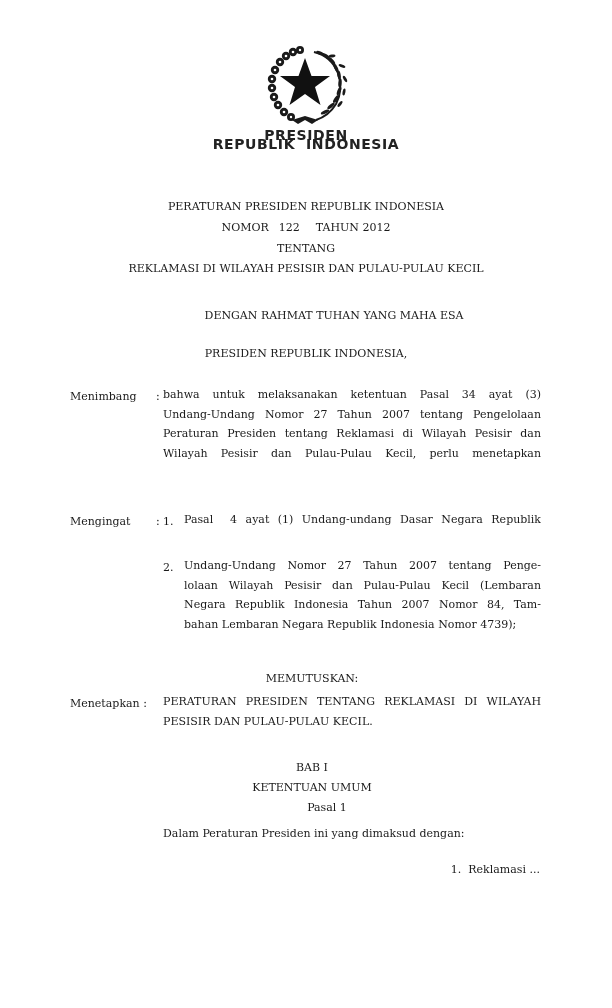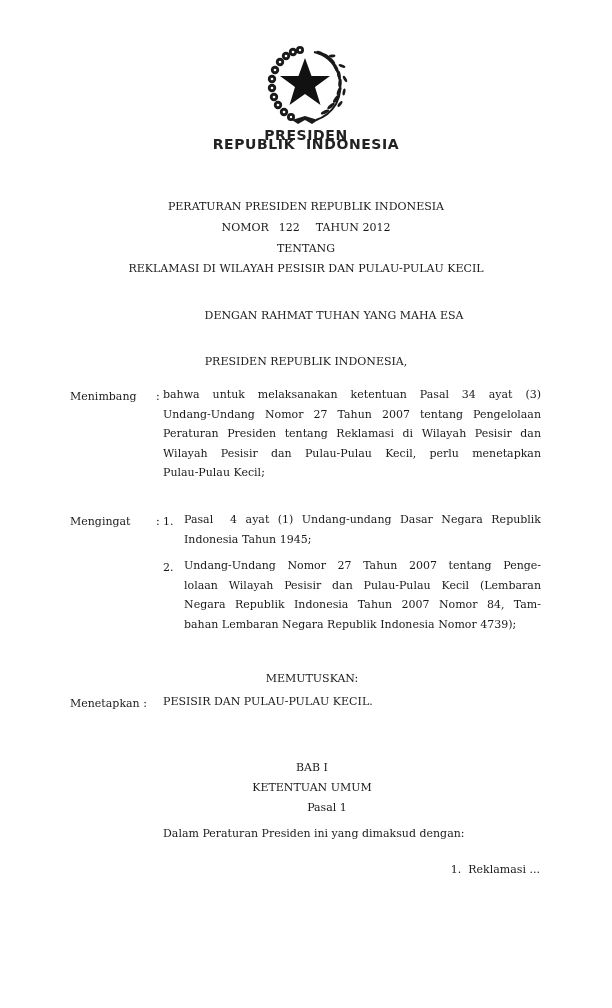--- a/index.html
+++ b/index.html
@@ -74,55 +74,54 @@
 <div class="abs center emb-label" style="top:139px; white-space:pre;">REPUBLIK  INDONESIA</div>
 
 <div class="abs center t" style="top:200px;">PERATURAN PRESIDEN REPUBLIK INDONESIA</div>
 <div class="abs center t" style="top:221px;">
   <span>NOMOR</span><span style="display:inline-block;width:10px;"></span><span>122</span><span style="display:inline-block;width:16px;"></span><span>TAHUN 2012</span>
 </div>
 <div class="abs center t" style="top:242px;">TENTANG</div>
 <div class="abs center t" style="top:262px;">REKLAMASI DI WILAYAH PESISIR DAN PULAU-PULAU KECIL</div>
 
 <div class="abs center t" style="top:309px;padding-left:28px;">DENGAN RAHMAT TUHAN YANG MAHA ESA</div>
-<div class="abs center t" style="top:347px;margin-top:8px;">PRESIDEN REPUBLIK INDONESIA,</div>
+<div class="abs center t" style="top:347px;">PRESIDEN REPUBLIK INDONESIA,</div>
 
 <div class="abs t" style="left:70px; top:390px;">Menimbang</div>
 <div class="abs t" style="left:156px; top:390px;">:</div>
 <div class="abs body-text" style="left:163px; top:385px; width:378px;">
   <span class="just-line">bahwa untuk melaksanakan ketentuan Pasal 34 ayat (3)</span>
   <span class="just-line">Undang-Undang Nomor 27 Tahun 2007 tentang Pengelolaan</span>
   <span class="just-line">Peraturan Presiden tentang Reklamasi di Wilayah Pesisir dan</span>
   <span class="just-line">Wilayah Pesisir dan Pulau-Pulau Kecil, perlu menetapkan</span>
-  <span class="last-line">Pulau-Pulau Kecil;</span>
 </div>
 
 <div class="abs t" style="left:70px; top:515px;">Mengingat</div>
 <div class="abs t" style="left:156px; top:515px;">:</div>
 
 <div class="abs t" style="left:163px; top:515px;">1.</div>
 <div class="abs body-text" style="left:184px; top:510px; width:357px;">
   <span class="just-line" style="white-space:pre;">Pasal  4 ayat (1) Undang-undang Dasar Negara Republik</span>
-  <span class="last-line">Indonesia Tahun 1945;</span>
 </div>
 
 <div class="abs t" style="left:163px; top:561px;">2.</div>
 <div class="abs body-text" style="left:184px; top:556px; width:357px;">
   <span class="just-line">Undang-Undang Nomor 27 Tahun 2007 tentang Penge-</span>
   <span class="just-line">lolaan Wilayah Pesisir dan Pulau-Pulau Kecil (Lembaran</span>
   <span class="just-line">Negara Republik Indonesia Tahun 2007 Nomor 84, Tam-</span>
   <span class="last-line">bahan Lembaran Negara Republik Indonesia Nomor 4739);</span>
 </div>
 
 <div class="abs center t" style="top:672px; left:0; width:612px; padding-left:0;">
   <span style="display:inline-block; margin-left:12px;">MEMUTUSKAN:</span>
 </div>
 
 <div class="abs t" style="left:70px; top:697px;">Menetapkan :</div>
 <div class="abs body-text" style="left:163px; top:692px; width:378px;">
+  <span class="just-line">PERATURAN PRESIDEN TENTANG REKLAMASI DI WILAYAH</span>
   <span class="last-line">PESISIR DAN PULAU-PULAU KECIL.</span>
 </div>
 
 <div class="abs t" style="left:0; width:612px; text-align:center; top:761px;">
   <span style="display:inline-block; margin-left:12px;">BAB I</span>
 </div>
 <div class="abs t" style="left:0; width:612px; text-align:center; top:781px;">
   <span style="display:inline-block; margin-left:12px;">KETENTUAN UMUM</span>
 </div>
 <div class="abs t" style="left:15px; width:612px; text-align:center; top:801px;">

